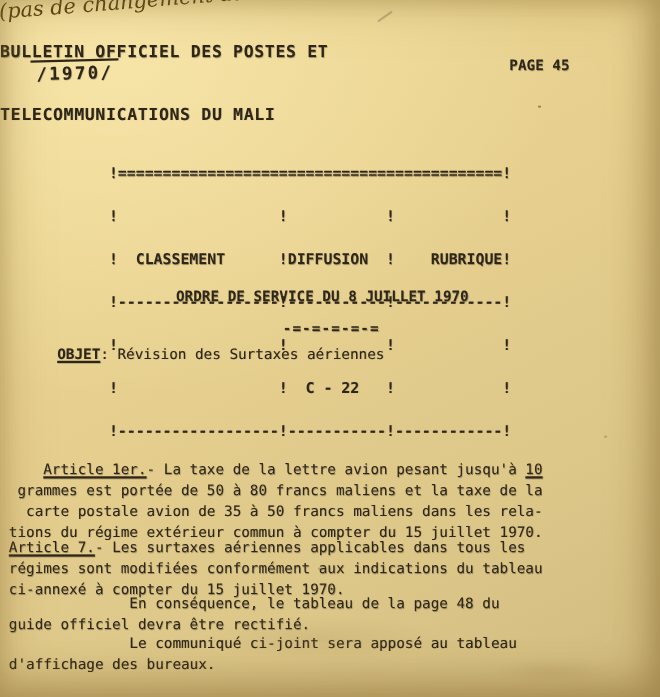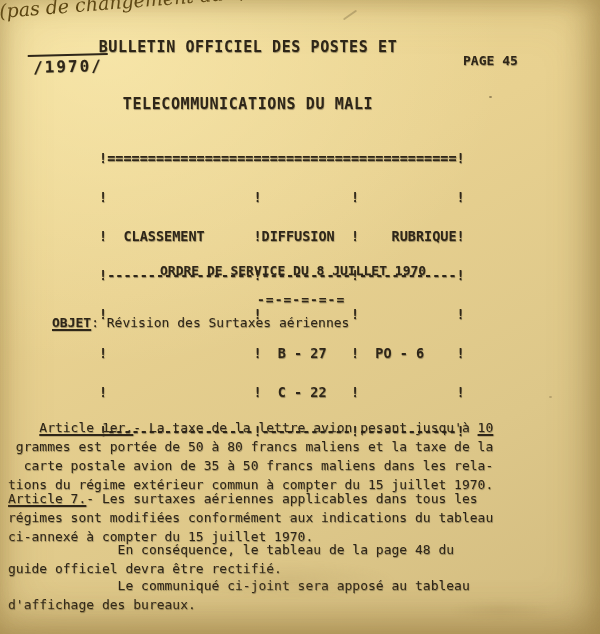--- a/index.html
+++ b/index.html
@@ -19,21 +19,21 @@
       inset 0 -18px 32px rgba(128,100,44,.30),
       inset 0 4px 14px rgba(150,122,60,.12);
   }
   .tw{
     position:absolute;white-space:pre;
     font-size:13px;line-height:19px;
     text-shadow:0.5px 0.5px 0.7px rgba(46,38,25,.42);
   }
   .bold{font-weight:bold;}
   .u{text-decoration:underline;text-decoration-thickness:1.5px;text-underline-offset:2px;}
-  .header{left:0;top:27;width:496px;text-align:center;font-weight:bold;font-size:15px;letter-spacing:.6px;}
+  .header{left:0;top:27;width:496px;font-weight:bold;font-size:15px;letter-spacing:.6px;}
   .page-number{left:463px;top:51px;font-weight:bold;}
   .year-stamp{
     left:28px;top:54px;font-weight:bold;font-size:16px;letter-spacing:2px;
     border-top:2.5px solid #2e2619;padding:1px 5px 0 5px;transform:rotate(-1.5deg);
   }
   .ascii-table{left:99px;top:126px;font-size:13.5px;line-height:13px;font-weight:bold;letter-spacing:0;}
   .order-title{left:160px;top:261px;font-weight:bold;}
   .order-underline{left:257px;top:290px;font-weight:bold;letter-spacing:1px;}
   .handwritten{
     left:345px;top:263px;white-space:nowrap;
@@ -68,21 +68,20 @@
   <div class="tw page-number">PAGE 45</div>
 
   <div class="tw year-stamp">/1970/</div>
 
   <div class="tw ascii-table">
     <div>!===========================================!</div>
     <div>!                  !           !            !</div>
     <div>!  CLASSEMENT      !DIFFUSION  !    RUBRIQUE!</div>
     <div>!------------------!-----------!------------!</div>
     <div>!                  !           !            !</div>
-    <div>!                  !  B - 27   !  PO - 6    !</div>
     <div>!                  !  C - 22   !            !</div>
     <div>!------------------!-----------!------------!</div>
   </div>
 
   <div class="tw order-title">ORDRE DE SERVICE DU 8 JUILLET 1970</div>
   <div class="tw order-underline">-=-=-=-=-=</div>
   <div class="handwritten">(pas de changement au 1/7/71)</div>
 
   <div class="tw objet"><span class="u bold">OBJET</span><span>: Révision des Surtaxes aériennes</span></div>
 

